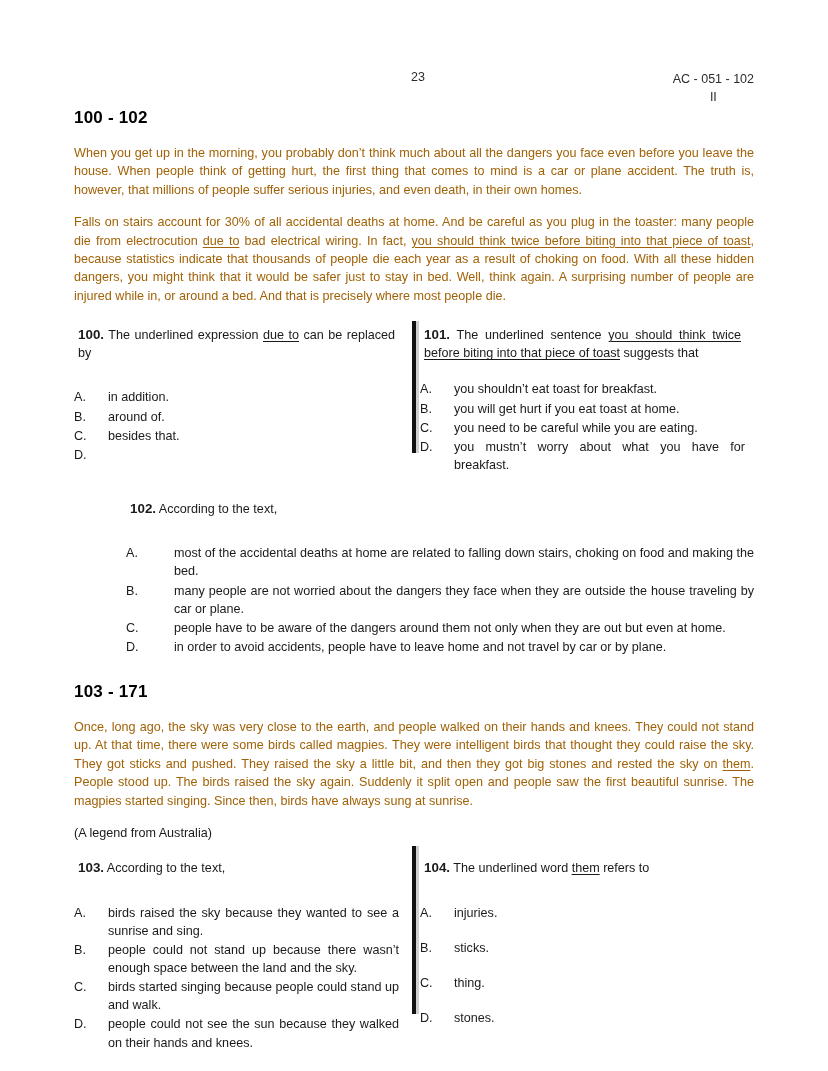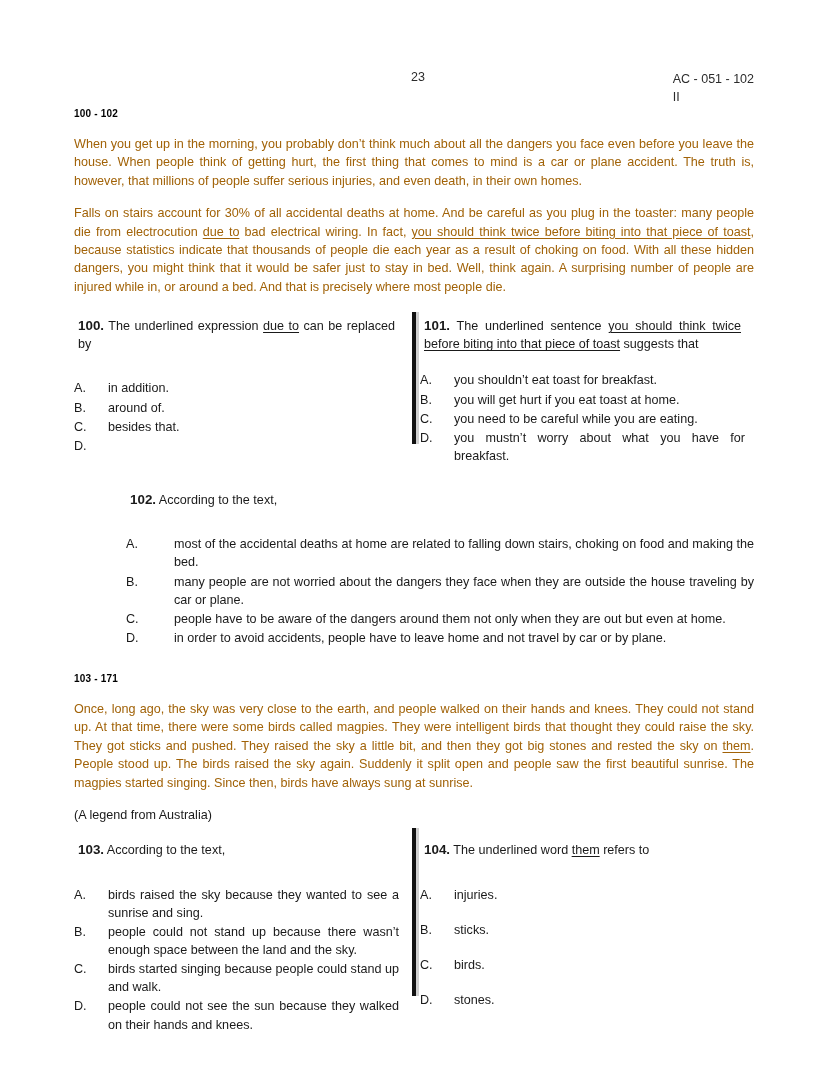--- a/index.html
+++ b/index.html
@@ -33,37 +33,37 @@
     position: absolute;
     left: 337px;
     top: 0;
     font-size: 12.5px;
     color: #2b2b2b;
   }
   .doc-code {
     position: absolute;
     right: 0;
     top: 0;
-    text-align: left;
+    text-align: center;
     font-size: 12.5px;
     color: #2b2b2b;
     line-height: 1.45;
   }
   .doc-code .line2 { display: block; }
 
   
   .content {
     position: absolute;
     left: 74px;
     top: 108px;
     width: 680px;
   }
 
   .section-heading {
-    font-size: 10px;
+    font-size: 17px;
     font-weight: bold;
     letter-spacing: 0.2px;
     margin: 0 0 16px 0;
     color: #000;
   }
 
   .passage {
     font-size: 12.6px;
     line-height: 1.46;
     text-align: justify;
@@ -279,21 +279,21 @@
           <li class="opt spaced">
               <span class="letter">A.</span>
               <span class="otext">injuries.</span>
             </li>
           <li class="opt spaced">
               <span class="letter">B.</span>
               <span class="otext">sticks.</span>
             </li>
           <li class="opt spaced">
               <span class="letter">C.</span>
-              <span class="otext">birds.</span>
+              <span class="otext">thing.</span>
             </li>
           <li class="opt spaced">
               <span class="letter">D.</span>
               <span class="otext">stones.</span>
             </li>
         </ul>
       </div>
     </div>
 
     <div class="q-center-105 block-105">

